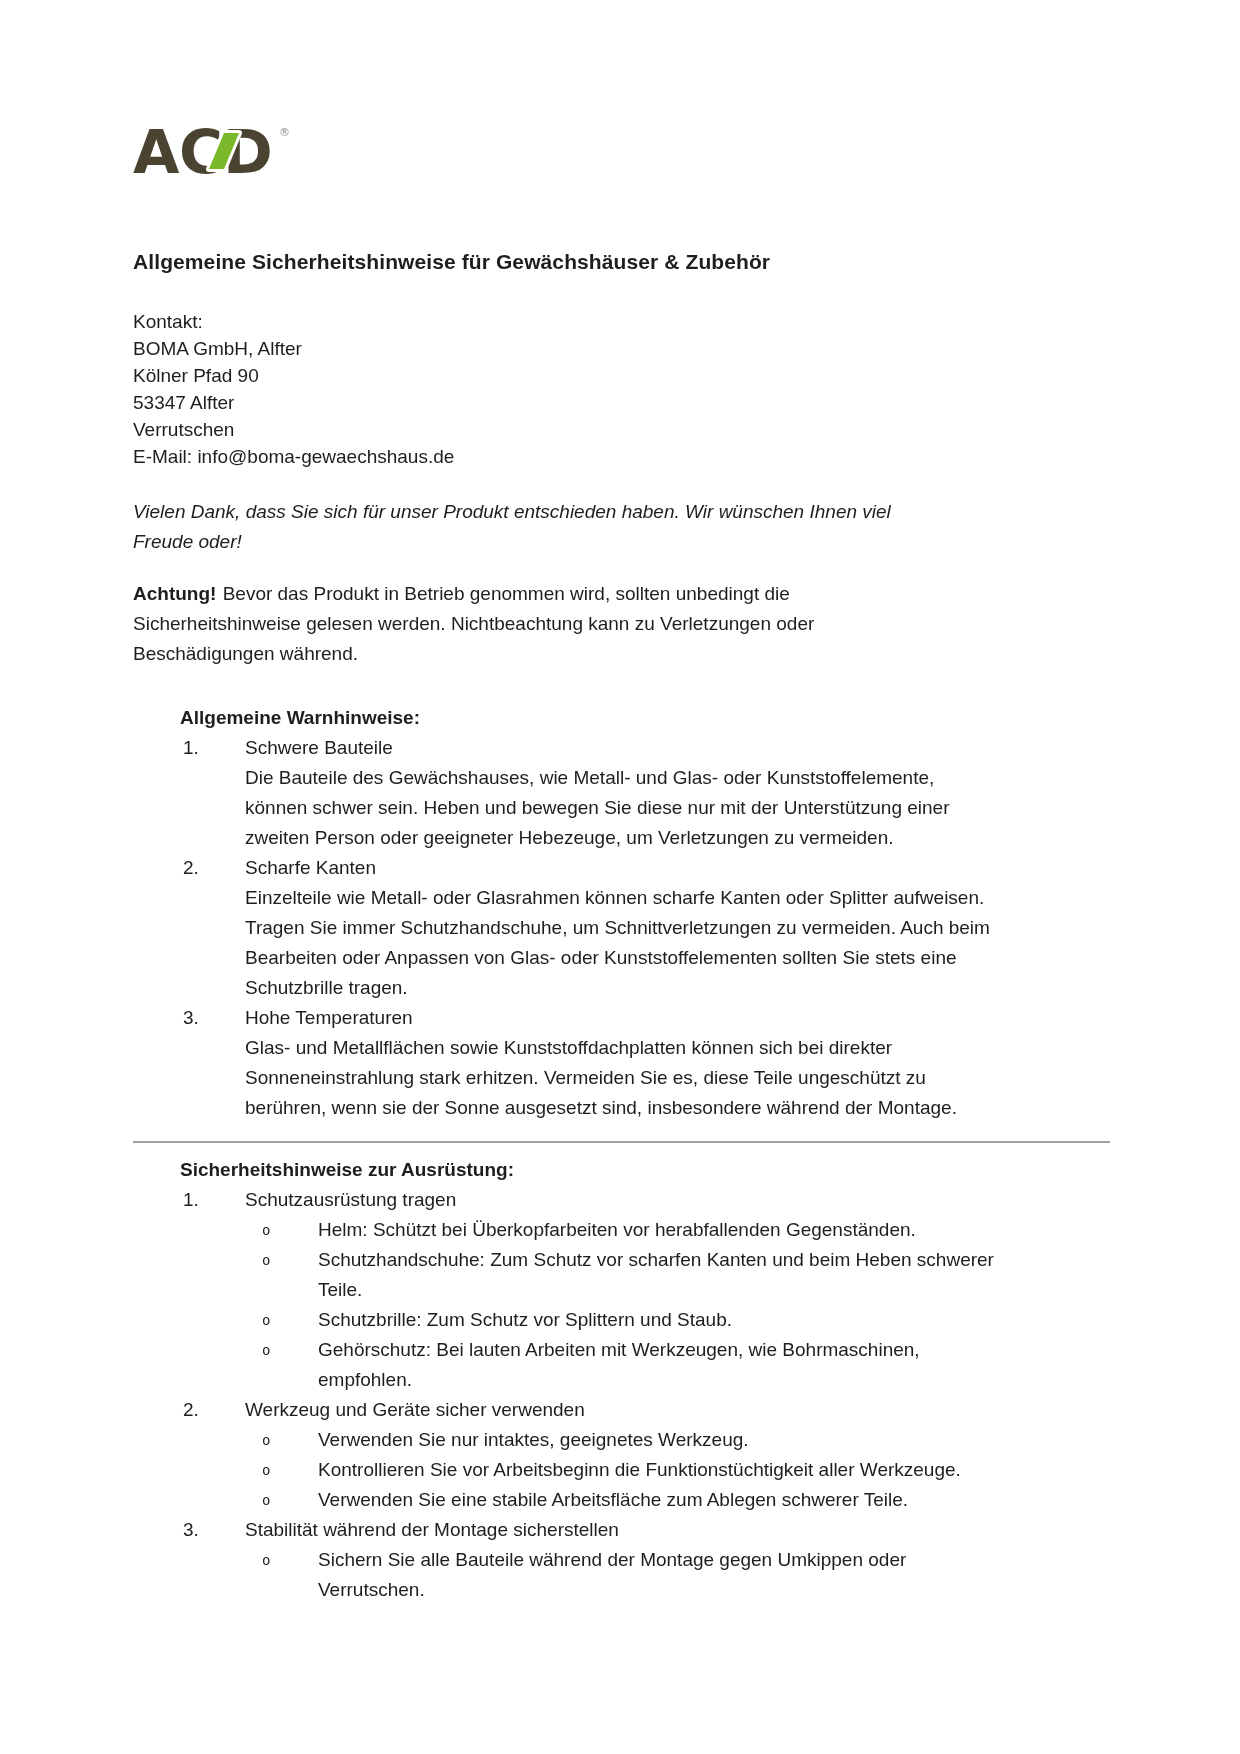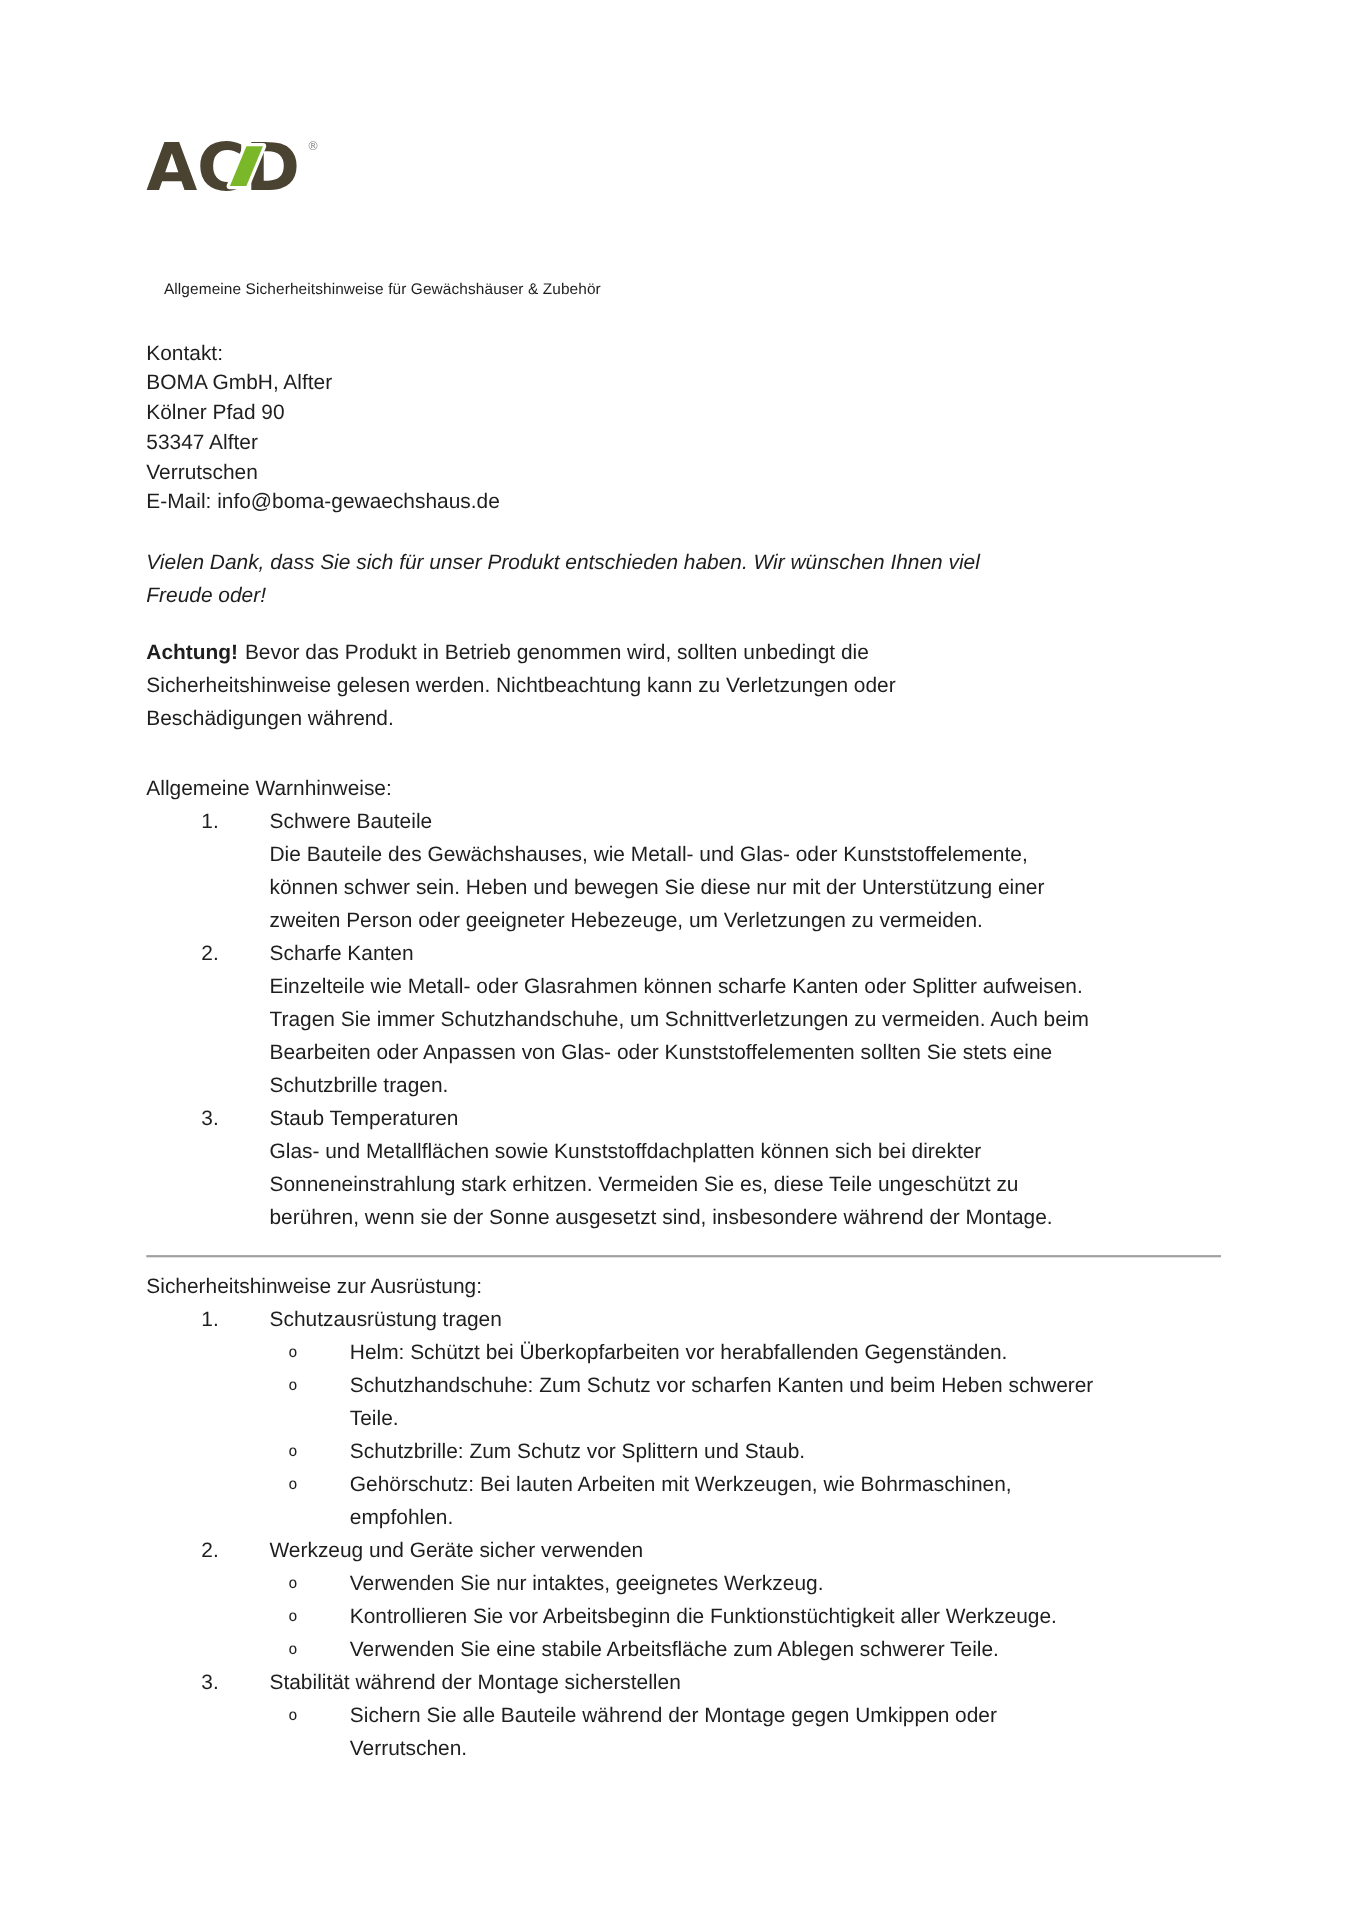--- a/index.html
+++ b/index.html
@@ -15,45 +15,46 @@
   }
   .page { width: 1240px; height: 1754px; padding: 120px 130px 40px 133px; overflow: hidden; }
 
   
   .logo-wrap { height: 64px; margin-bottom: 64px; }
   .logo-letter { font-family: "DejaVu Sans", sans-serif; font-weight: 700; font-size: 60px; }
   .logo-reg { font-family: "DejaVu Sans", sans-serif; font-size: 11px; }
 
   
   h1.doc-title {
-    font-size: 14px;
+    font-size: 21px;
     line-height: 28px;
-    font-weight: 400;
-    margin: 0 0 32px 16px;
+    font-weight: 700;
+    margin: 0 0 32px 0;
     letter-spacing: 0.1px;
     white-space: nowrap;
   }
 
   
   .contact .cln { line-height: 27px; white-space: nowrap; }
 
   
   .para { margin: 0; }
   .intro { margin-top: 27px; font-style: italic; }
   .warning { margin-top: 22px; }
   .ln { line-height: 30px; white-space: nowrap; }
   .warning b { margin-right: 0.33em; }
 
   
   .section-heading {
     margin-top: 34px;
-    font-weight: 400;
+    font-weight: 700;
     font-size: 19px;
     line-height: 30px;
     white-space: nowrap;
+    margin-left: 47px;
   }
   .section-heading.after-divider { margin-top: 0; }
 
   
   .li { display: flex; }
   .num { flex: none; margin-left: 50px; width: 42px; line-height: 30px; }
   .cnt { flex: 1; min-width: 0; margin-left: 20px; }
 
   
   .sli { display: flex; }
@@ -130,21 +131,21 @@
       <div class="ln">Einzelteile wie Metall- oder Glasrahmen können scharfe Kanten oder Splitter aufweisen.</div>
       <div class="ln">Tragen Sie immer Schutzhandschuhe, um Schnittverletzungen zu vermeiden. Auch beim</div>
       <div class="ln">Bearbeiten oder Anpassen von Glas- oder Kunststoffelementen sollten Sie stets eine</div>
       <div class="ln">Schutzbrille tragen.</div>
     </div>
   </div>
 
   <div class="li">
     <div class="num">3.</div>
     <div class="cnt">
-      <div class="ln">Staub Temperaturen</div>
+      <div class="ln">Hohe Temperaturen</div>
       <div class="ln">Glas- und Metallflächen sowie Kunststoffdachplatten können sich bei direkter</div>
       <div class="ln">Sonneneinstrahlung stark erhitzen. Vermeiden Sie es, diese Teile ungeschützt zu</div>
       <div class="ln">berühren, wenn sie der Sonne ausgesetzt sind, insbesondere während der Montage.</div>
     </div>
   </div>
 
   <hr class="divider">
 
   <div class="section-heading after-divider">Sicherheitshinweise zur Ausrüstung:</div>
 

